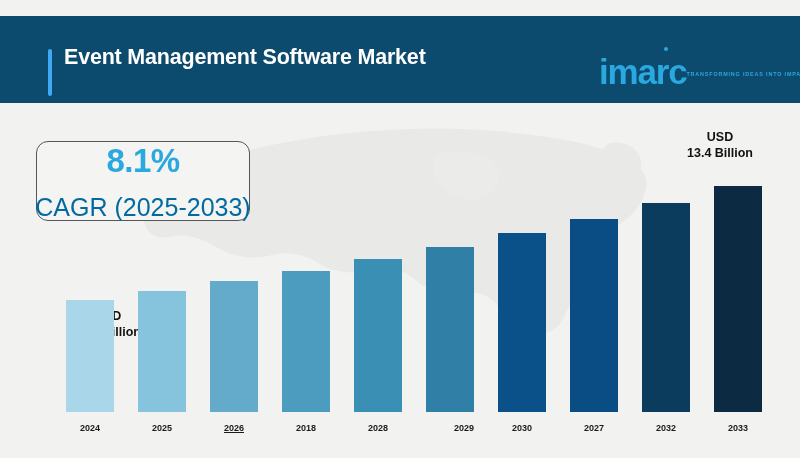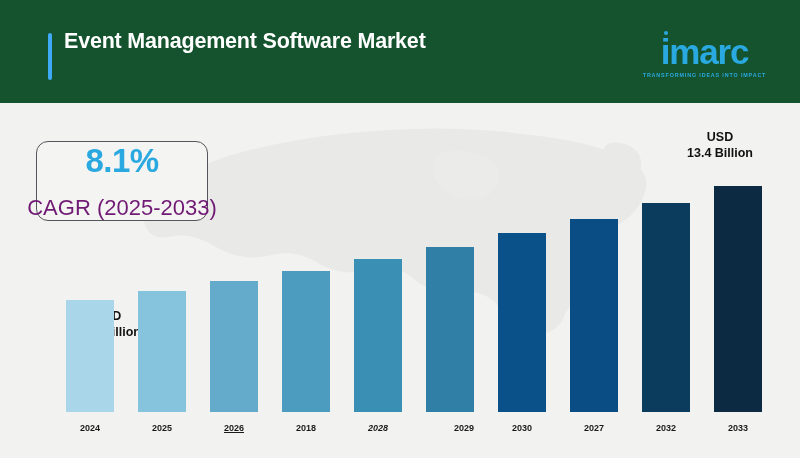--- a/index.html
+++ b/index.html
@@ -10,23 +10,23 @@
     overflow:hidden;
   }
   .infographic {
     position:relative;
     width:800px; height:458px;
     background:#f2f2f0;
   }
 
   
   .header {
-    position:absolute; top:0; left:0;
+    position:absolute; top:16px; left:0;
     width:800px; height:103px;
-    background:#14532d;
+    background:#0c4a6e;
     display:flex; align-items:center;
   }
   .accent-bar {
     position:absolute; left:48px; top:33px;
     width:4px; height:47px;
     background:#3fa9f5;
     border-radius:2px;
   }
   .title-wrap {
     position:absolute; left:64px; top:26px;
@@ -38,21 +38,21 @@
     font-weight:bold;
     letter-spacing:-0.2px;
     line-height:31px;
     white-space:nowrap;
   }
 
   
   .logo {
     position:absolute; right:28px; top:30px;
     width:135px; height:52px;
-    display:flex; flex-direction:column;
+    display:flex; flex-direction:row;
     align-items:center; justify-content:center;
   }
   .logo-dot {
     position:absolute; top:1px; left:27px;
     width:4px; height:4px; border-radius:50%;
     background:#2aa8e0;
   }
   .logo-word {
     color:#2aa8e0;
     font-size:35px;
@@ -81,37 +81,37 @@
     left:140px; top:10px;
     width:520px; height:250px;
     opacity:0.5;
     pointer-events:none;
   }
 
   
   .cagr-box {
     position:absolute;
     left:36px; top:38px;
-    width:172px; height:80px;
+    width:214px; height:80px;
     background:#f4f4f2;
     border:1.6px solid #53565a;
     border-radius:12px;
     display:flex; flex-direction:column;
     align-items:center; justify-content:center;
   }
   .cagr-value {
     color:#2aa8e0;
     font-size:33px;
     font-weight:bold;
     line-height:34px;
     letter-spacing:-0.5px;
   }
   .cagr-label {
-    color:#701a75;
-    font-size:22px;
+    color:#0369a1;
+    font-size:25px;
     line-height:23px;
     margin-top:18px;
     white-space:nowrap;
   }
 
   
   .callout {
     position:absolute;
     text-align:center;
     color:#111111;
@@ -198,21 +198,21 @@
     <div class="plot" id="plot">
         <div class="bar" title="2024: 6.63" style="left: 66px; height: 112px; background: rgb(169, 215, 233);"></div>
         <div class="bar-label" style="left: 66px;">2024</div>
         <div class="bar" title="2025: 7.17" style="left: 138px; height: 121px; background: rgb(134, 195, 221);"></div>
         <div class="bar-label" style="left: 138px;">2025</div>
         <div class="bar" title="2026: 7.75" style="left: 210px; height: 131px; background: rgb(100, 171, 203);"></div>
         <div class="bar-label" style="left: 210px; text-decoration: underline;">2026</div>
         <div class="bar" title="2027: 8.38" style="left: 282px; height: 141px; background: rgb(75, 156, 190);"></div>
         <div class="bar-label" style="left: 282px;">2018</div>
         <div class="bar" title="2028: 9.06" style="left: 354px; height: 153px; background: rgb(58, 143, 180);"></div>
-        <div class="bar-label" style="left: 354px; font-style: italic;">2028</div>
+        <div class="bar-label" style="left: 354px;">2028</div>
         <div class="bar" title="2029: 9.8" style="left: 426px; height: 165px; background: rgb(47, 127, 166);"></div>
         <div class="bar-label" style="left: 426px; text-align: right;">2029</div>
         <div class="bar" title="2030: 10.6" style="left: 498px; height: 179px; background: rgb(10, 81, 137);"></div>
         <div class="bar-label" style="left: 498px;">2030</div>
         <div class="bar" title="2031: 11.46" style="left: 570px; height: 193px; background: rgb(10, 77, 133);"></div>
         <div class="bar-label" style="left: 570px;">2027</div>
         <div class="bar" title="2032: 12.39" style="left: 642px; height: 209px; background: rgb(11, 60, 94);"></div>
         <div class="bar-label" style="left: 642px;">2032</div>
         <div class="bar" title="2033: 13.4" style="left: 714px; height: 226px; background: rgb(12, 42, 66);"></div>
         <div class="bar-label" style="left: 714px;">2033</div>

